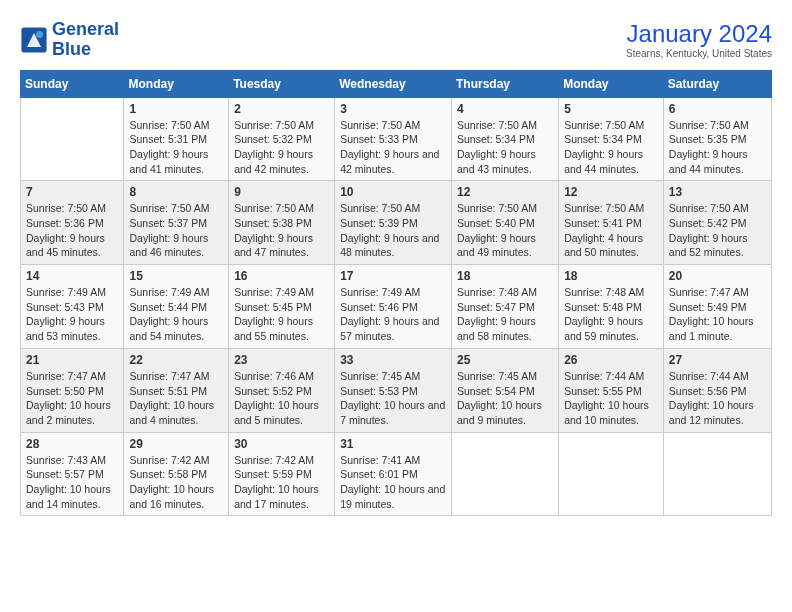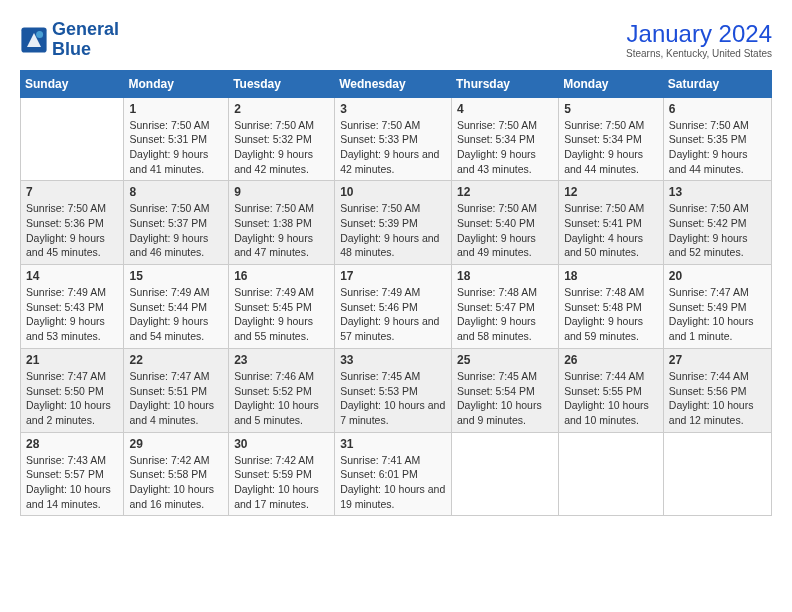--- a/index.html
+++ b/index.html
@@ -188,21 +188,21 @@
           <div class="day-info">
             <div>Sunrise: 7:50 AM</div>
             <div>Sunset: 5:37 PM</div>
             <div>Daylight: 9 hours and 46 minutes.</div>
           </div>
         </td>
         <td>
           <span class="day-number">9</span>
           <div class="day-info">
             <div>Sunrise: 7:50 AM</div>
-            <div>Sunset: 1:38 PM</div>
+            <div>Sunset: 5:38 PM</div>
             <div>Daylight: 9 hours and 47 minutes.</div>
           </div>
         </td>
         <td>
           <span class="day-number">10</span>
           <div class="day-info">
             <div>Sunrise: 7:50 AM</div>
             <div>Sunset: 5:39 PM</div>
             <div>Daylight: 9 hours and 48 minutes.</div>
           </div>

